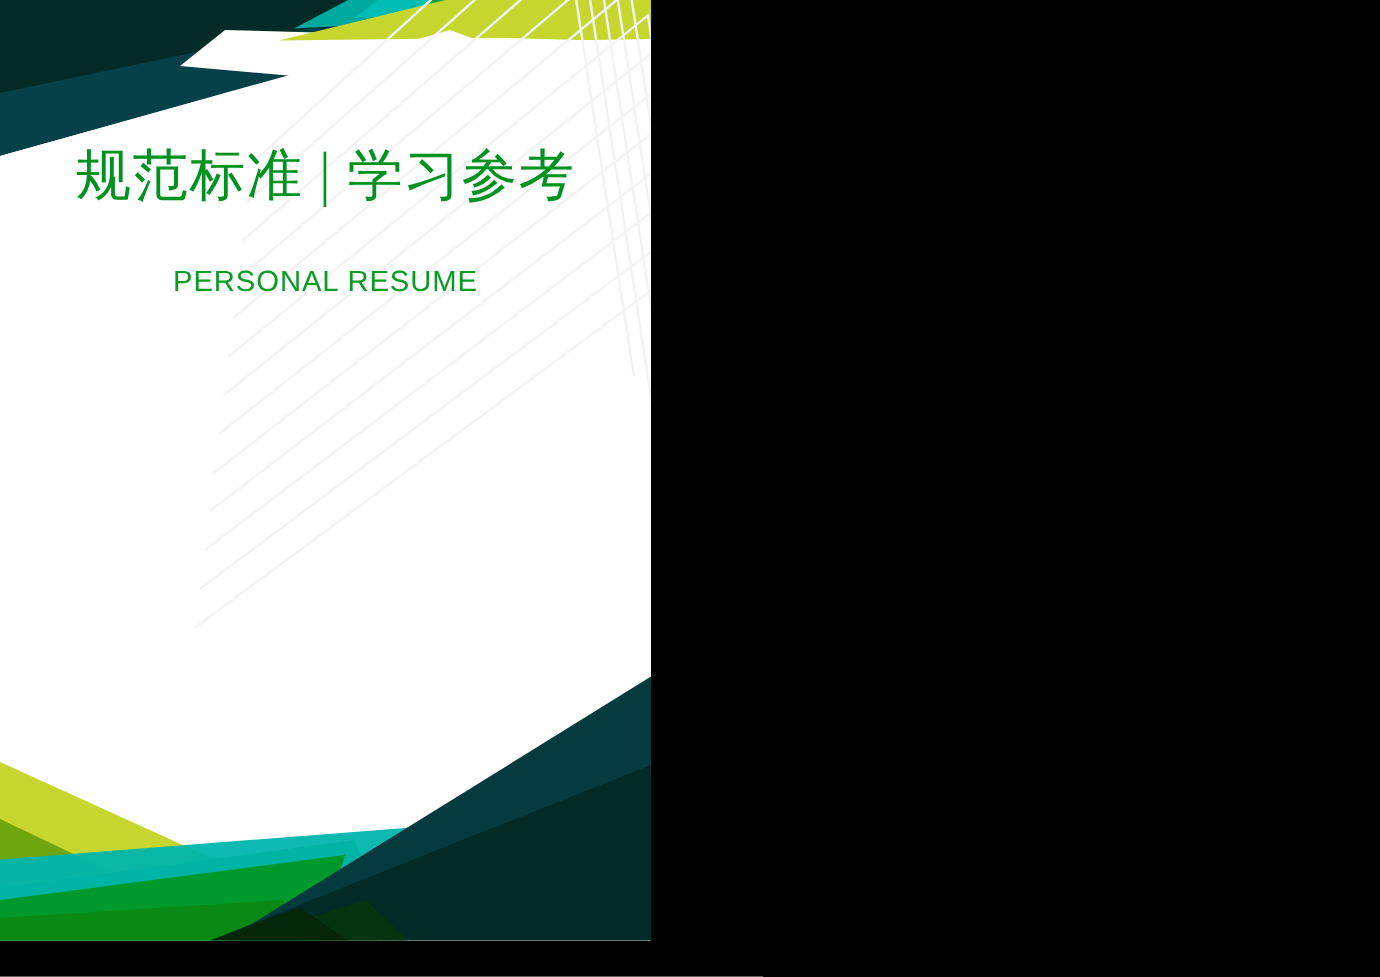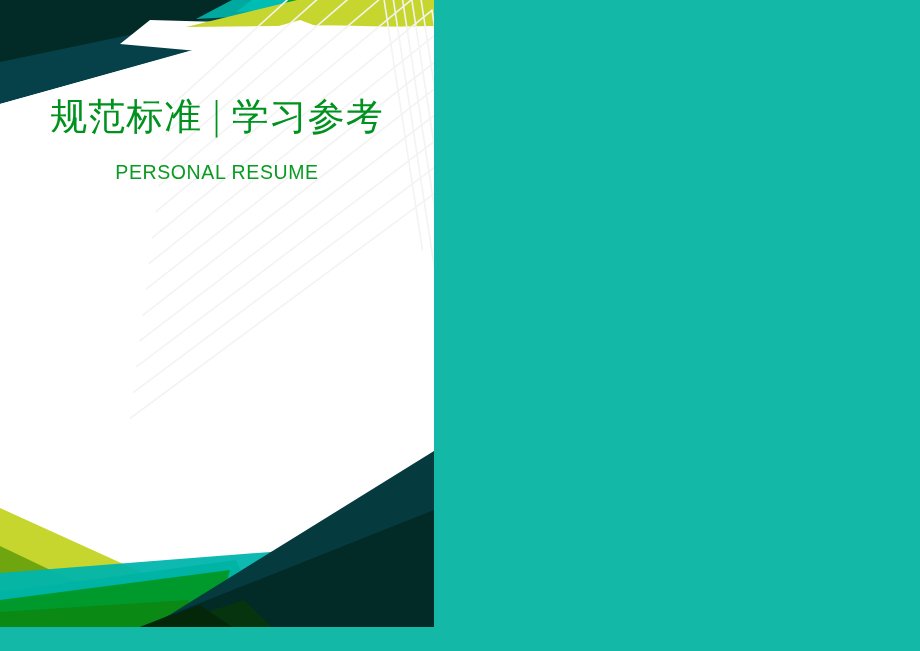--- a/index.html
+++ b/index.html
@@ -11,21 +11,21 @@
   body {
     width: 920px;
     height: 651px;
     overflow: hidden;
     font-family: "Liberation Sans", sans-serif;
   }
   #screen {
     position: relative;
     width: 920px;
     height: 651px;
-    background: #14b8a6;
+    background: #000000;
   }
   
   #slide-page {
     position: absolute;
     left: 0;
     top: 0;
     width: 434px;
     height: 627px;
     background: #ffffff;
     overflow: hidden;
@@ -55,21 +55,21 @@
     line-height: 1.0;
     letter-spacing: 1px;
     white-space: nowrap;
   }
   #main-title .sep {
     display: inline-block;
     padding: 0 8px;
     font-weight: 300;
   }
   #subtitle {
-    margin: 0;
+    margin: 16px;
     padding-top: 26px;
     font-family: "Liberation Sans", sans-serif;
     font-size: 19.5px;
     font-weight: 400;
     letter-spacing: 0.6px;
     white-space: nowrap;
   }
 </style>
 </head>
 <body style="background: rgb(255, 255, 255);">

